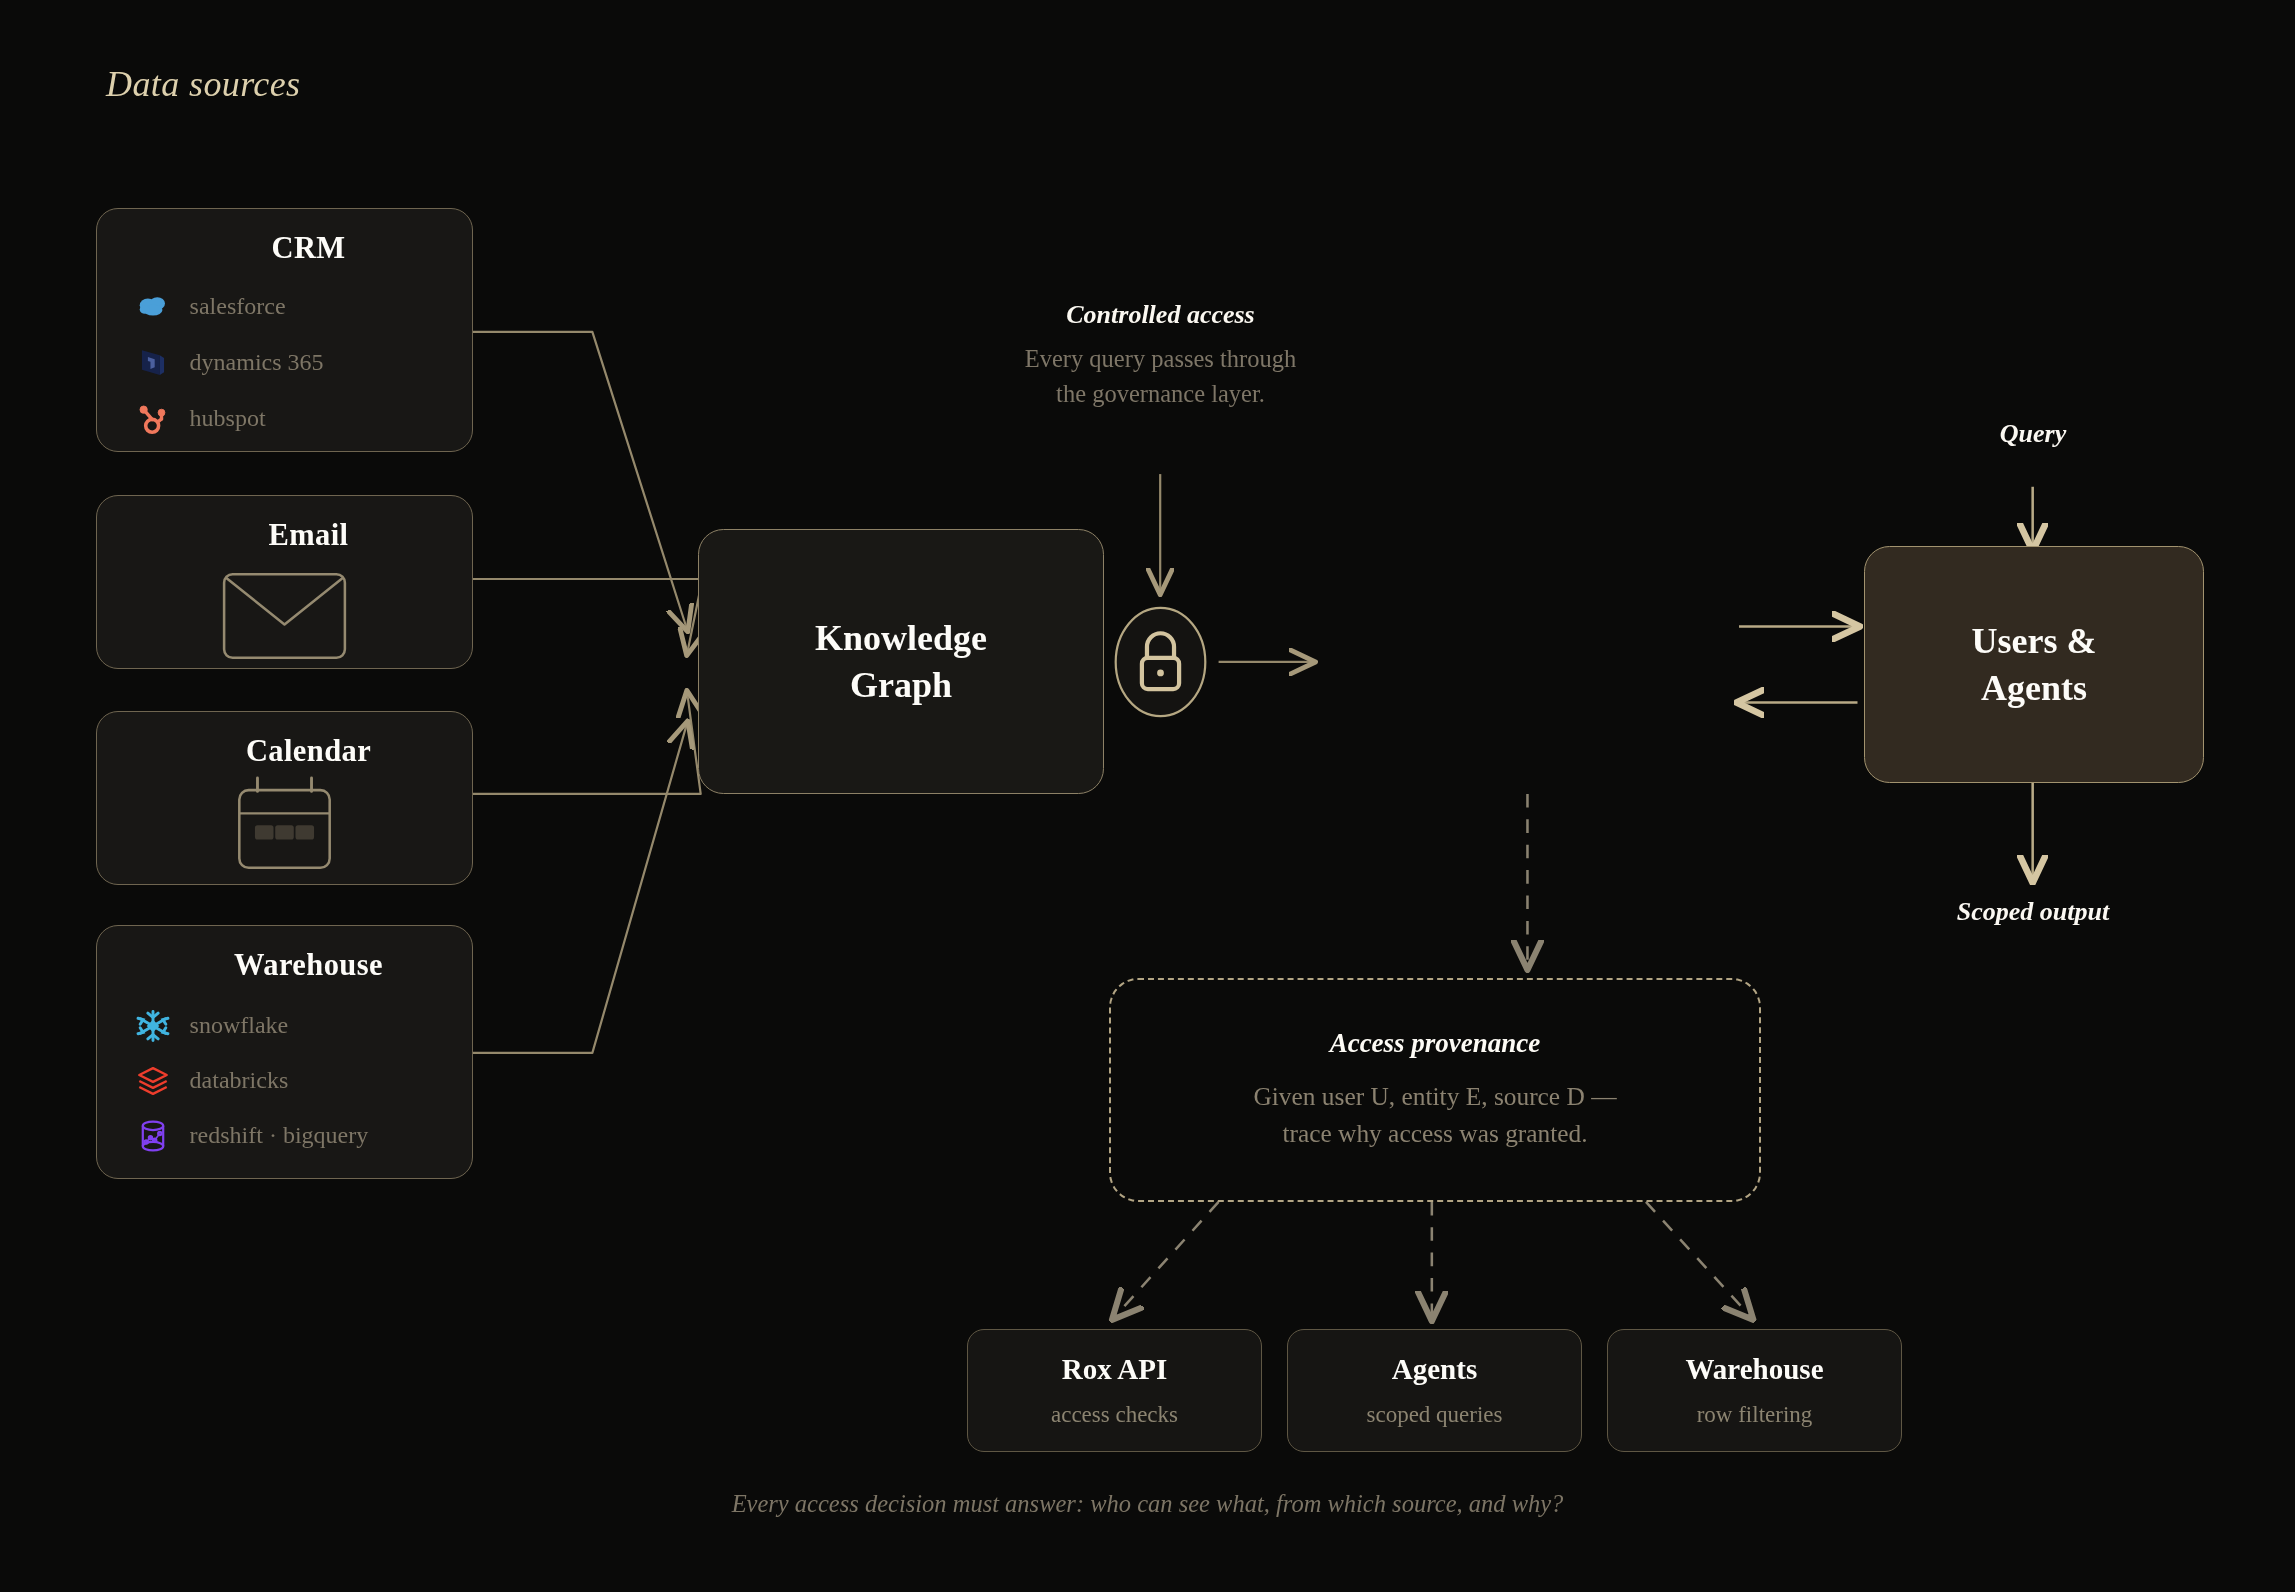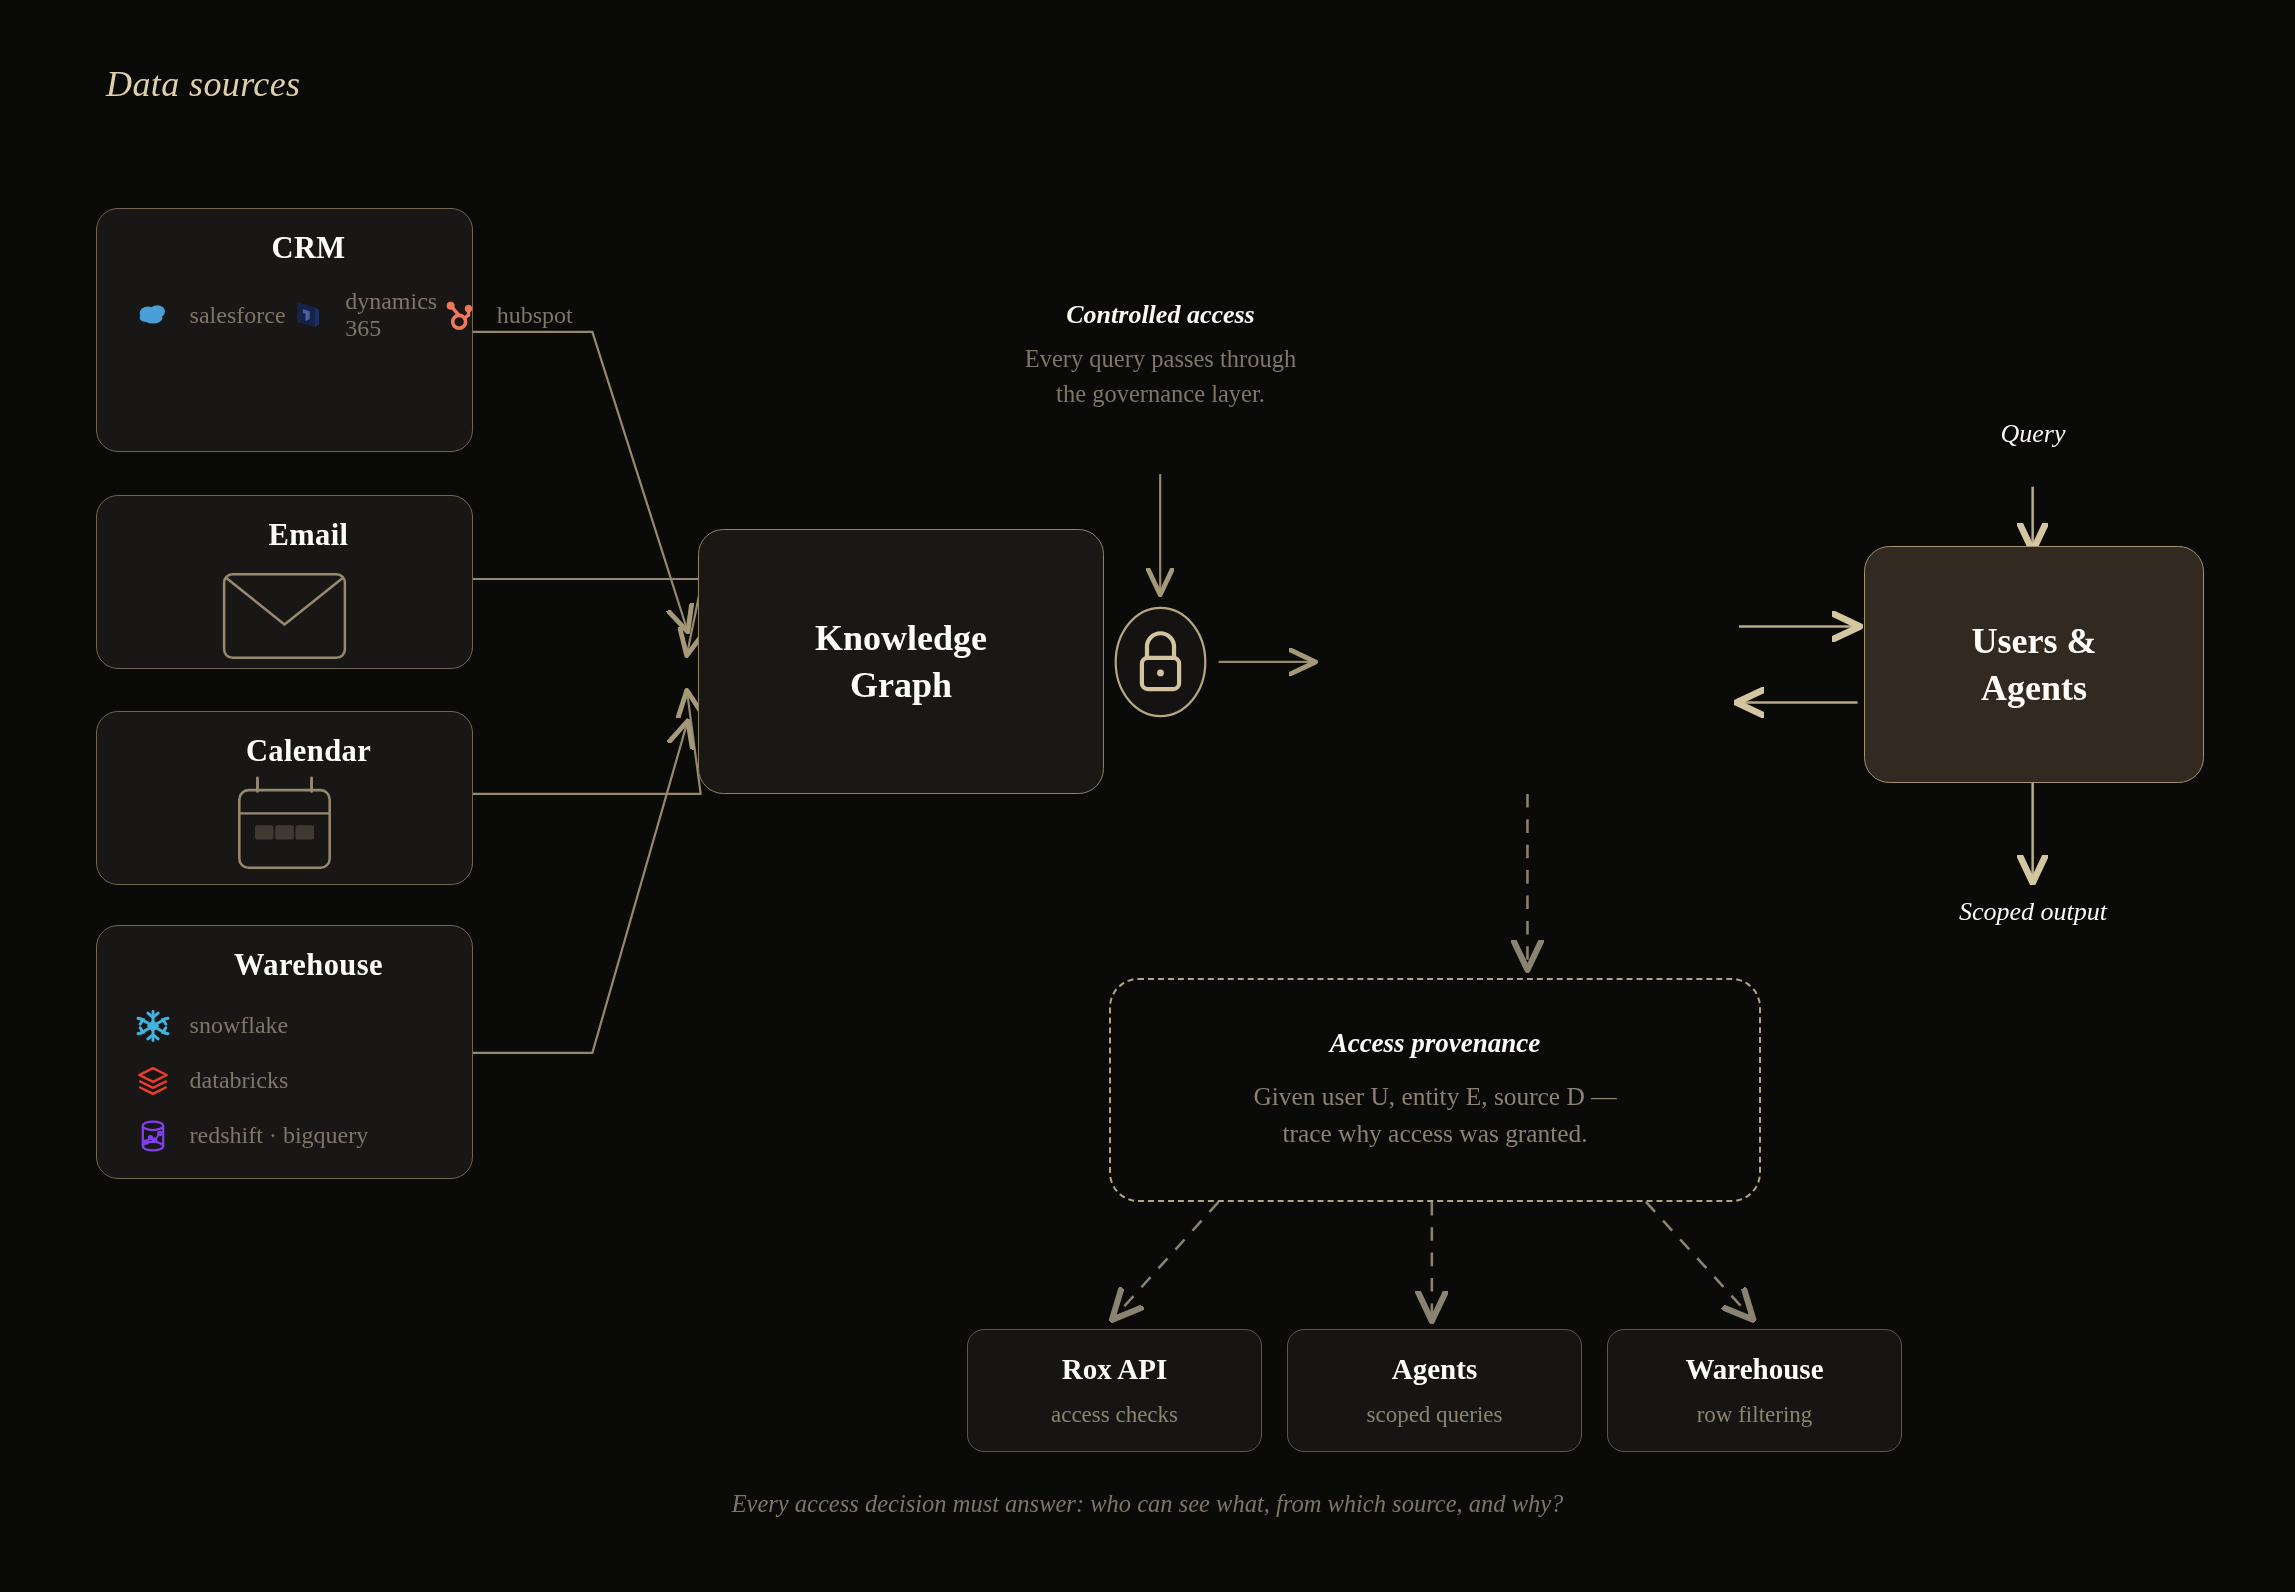--- a/index.html
+++ b/index.html
@@ -60,21 +60,21 @@
     display:flex; flex-direction:column; align-items:center; justify-content:center;
     gap:15.2px;
   }
   .leaf-title { color:#fdfcf8; font-size:29px; font-weight:bold; }
   .leaf-sub { color:#8c8471; font-size:23px; }
 
   
   .anno { position:absolute; text-align:center; }
   .anno-title { color:#fbf8f1; font-style:italic; font-size:26px; font-weight:bold; }
   .anno-body { color:#7e7667; font-size:24.5px; line-height:1.42; margin-top:12px; }
-  .flow-label { position:absolute; color:#fbf8f2; font-style:italic; font-size:26px; font-weight:normal; text-align:center; }
+  .flow-label { position:absolute; color:#fbf8f2; font-style:italic; font-size:26px; font-weight:bold; text-align:center; }
 
   
   .prov {
     position:absolute;
     border:2px dashed #b3a584;
     border-radius:29px;
     display:flex; flex-direction:column; align-items:center; justify-content:center;
   }
   .prov-title { color:#fdfbf5; font-style:italic; font-size:27px; font-weight:bold; }
   .prov-body { color:#8b8270; font-size:25.4px; line-height:1.45; text-align:center; margin-top:18.6px; }
@@ -126,21 +126,21 @@
       <path d="M1440,1420 L1318,1555" marker-end="url(#ahd)"></path>
       <path d="M1692,1420 L1692,1555" marker-end="url(#ahd)"></path>
       <path d="M1945,1420 L2068,1555" marker-end="url(#ahd)"></path>
     </g>
   </svg>
 
   <div class="section-title">Data sources</div>
 
   <div class="card" style="left:96px; top:208px; width:377px; height:244px; padding:22px 0 0 0;">
     <div class="card-title">CRM</div>
-    <div style="margin-top:22px; padding-left:37px; display:flex; flex-direction:row; gap:4px;">
+    <div style="margin-top:22px; padding-left:37px; display:flex; flex-direction:column; gap:19px;">
       <div class="src-row">
         <span class="icon-slot">
           <svg width="36" height="36" viewBox="0 0 42 42">
               <g fill="#4a9fd8">
             <ellipse cx="15" cy="19" rx="9.5" ry="8"></ellipse>
                 <ellipse cx="26" cy="17" rx="9" ry="7.5"></ellipse>
             <ellipse cx="21" cy="24.5" rx="11" ry="6.5"></ellipse>
                 <ellipse cx="11.5" cy="24" rx="6" ry="5"></ellipse>
           </g>
             </svg>

